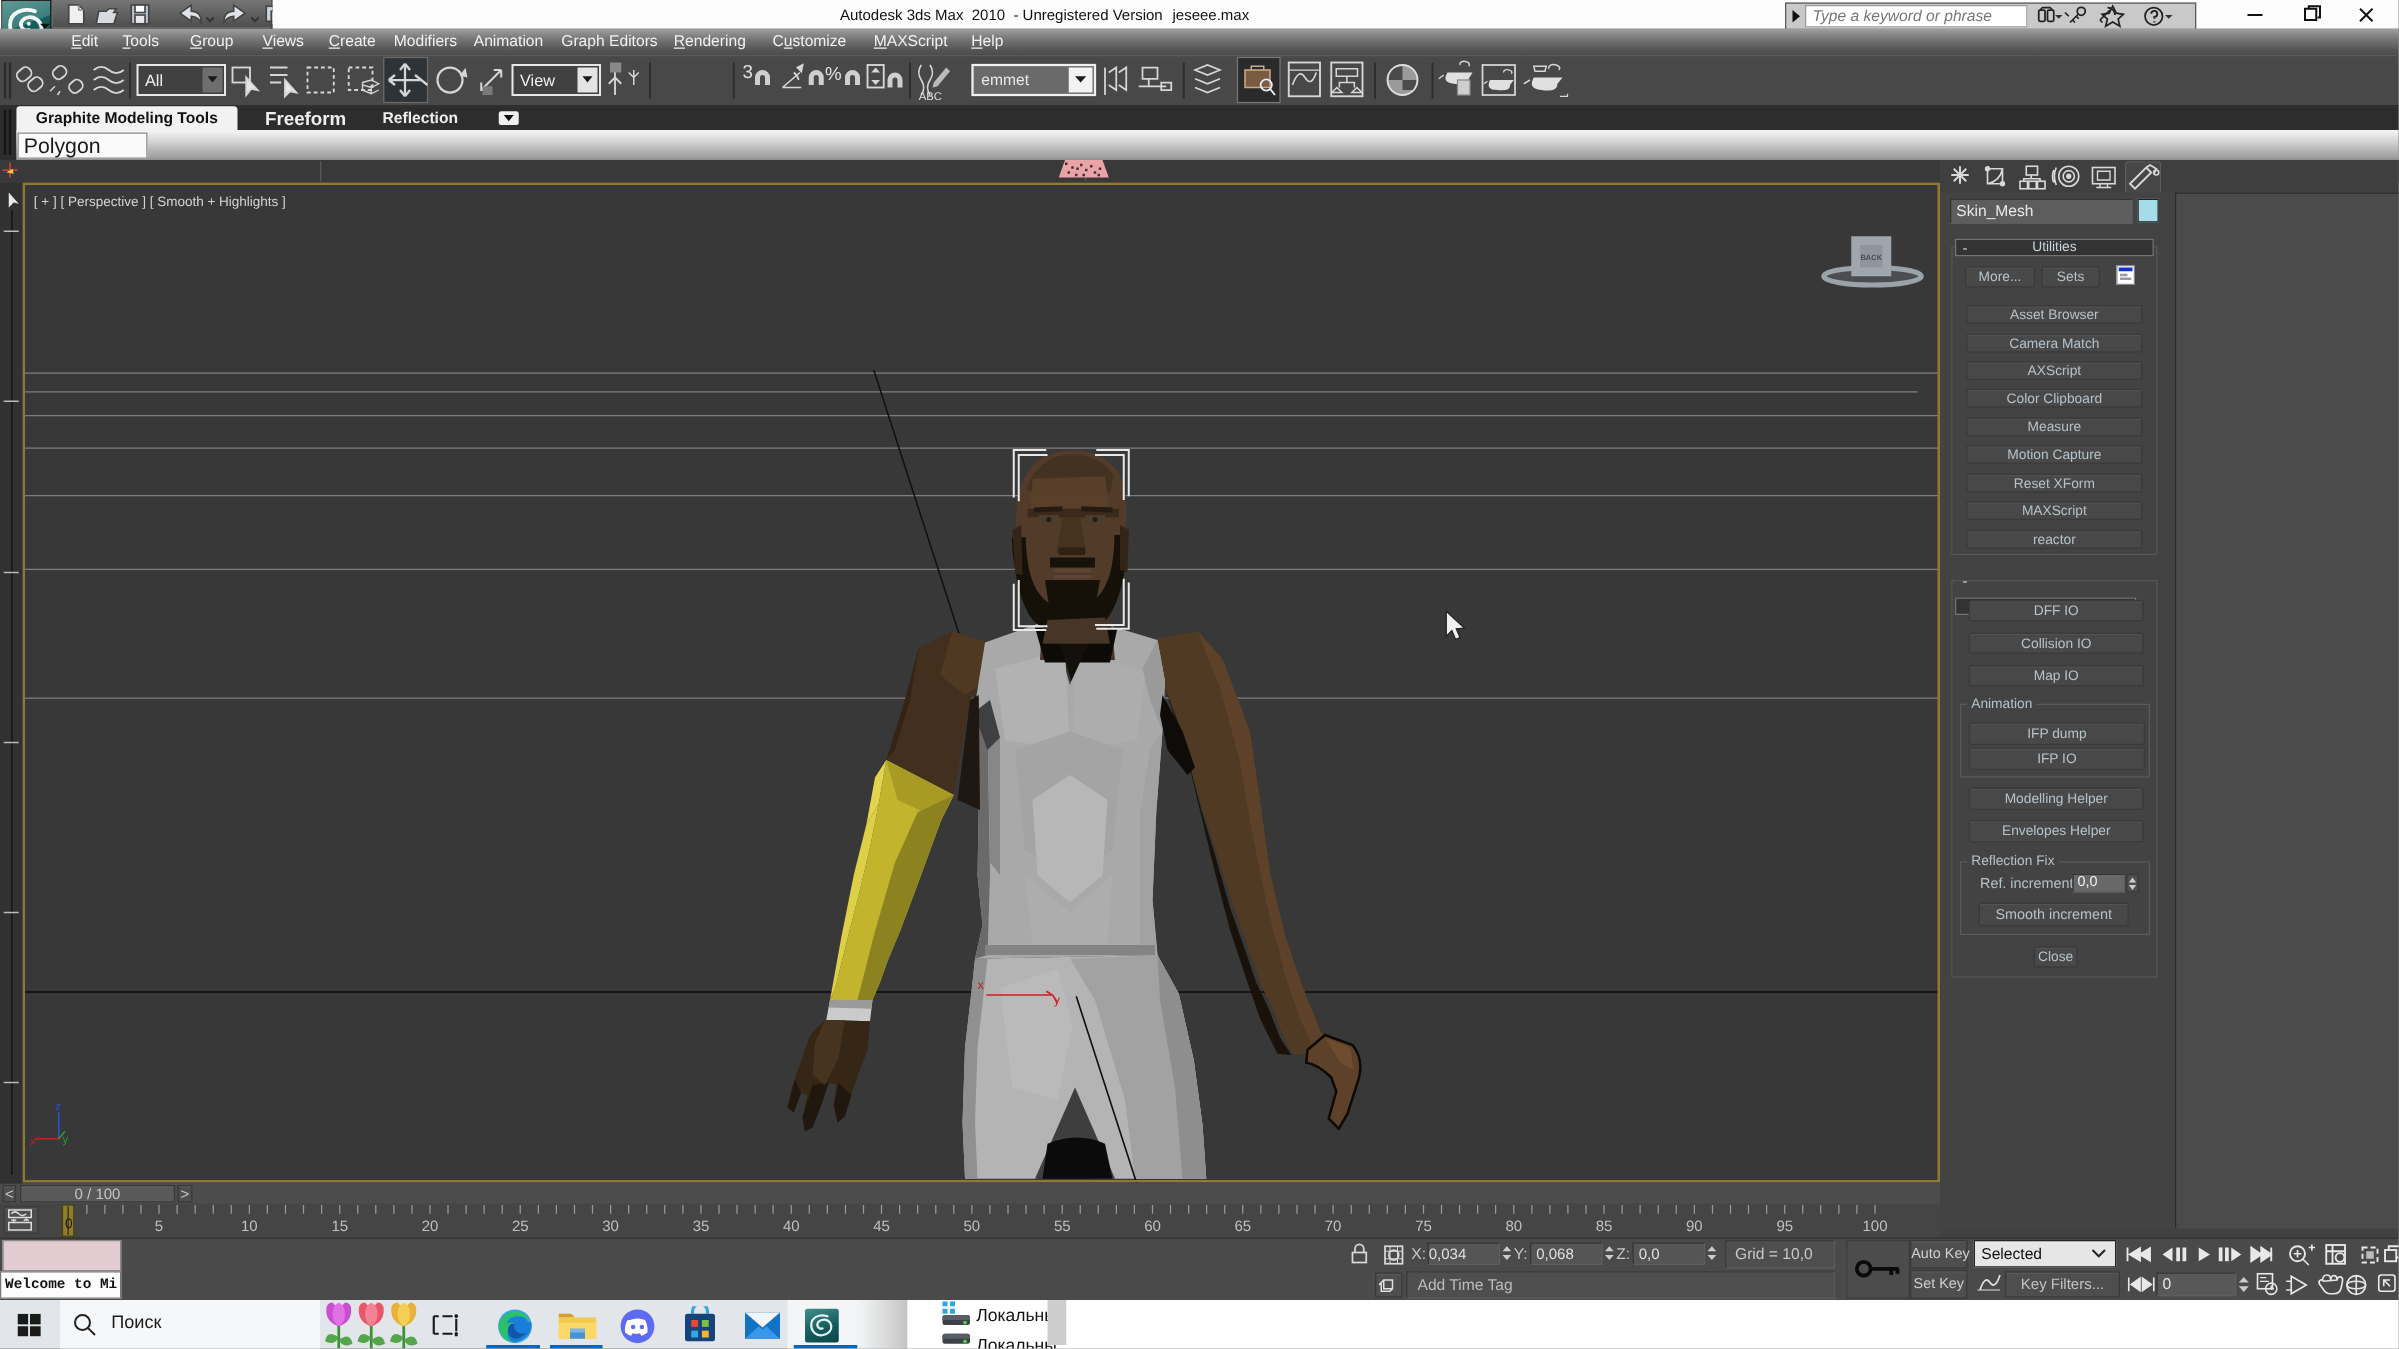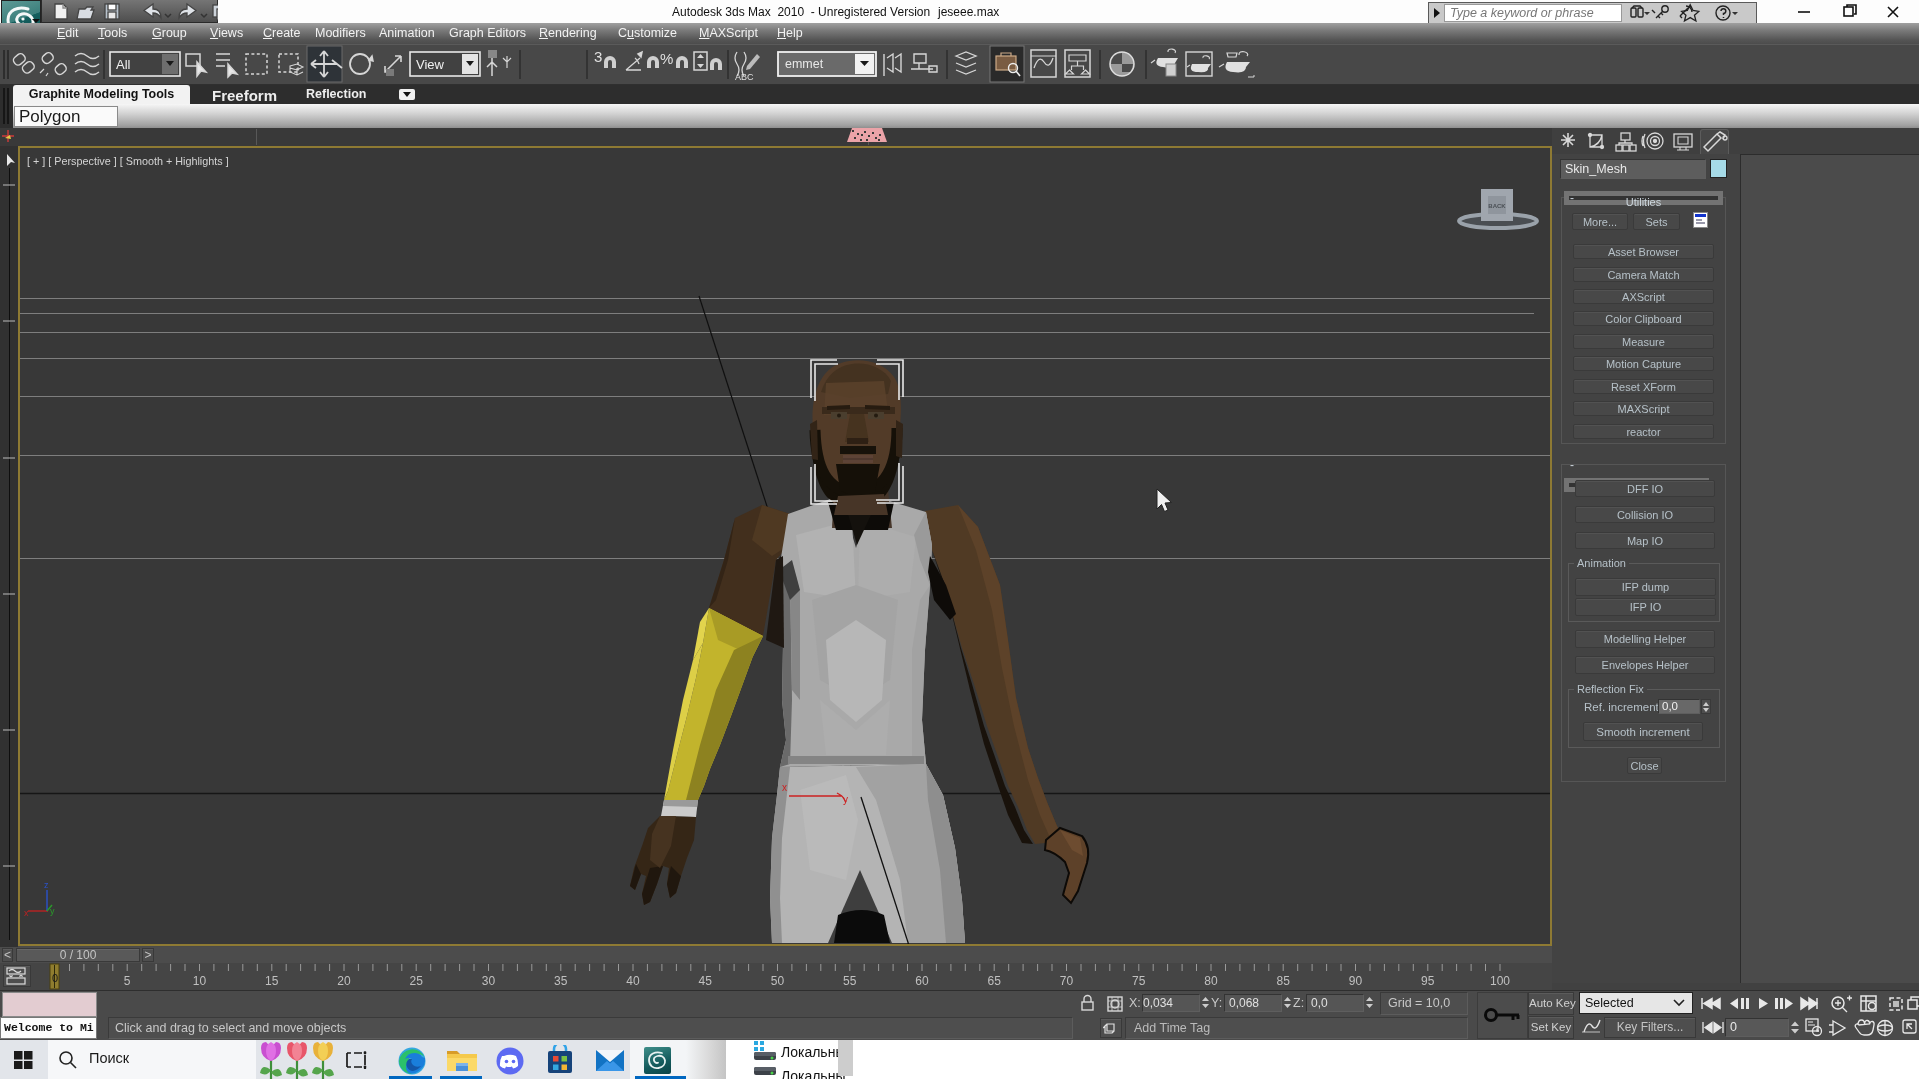--- a/index.html
+++ b/index.html
@@ -1,20 +1,20 @@
 <!DOCTYPE html>
 <html><head>
 <meta charset="utf-8">
 <style>
 html,body{margin:0;padding:0;background:#fff}
 #root{position:relative;width:1919px;height:1079px;overflow:hidden;font-family:"Liberation Sans",sans-serif;background:#4a4a4a}
 .abs{position:absolute}
 .txt{position:absolute;white-space:nowrap}
 .pbtn{position:absolute;background:#484848;border:1px solid #3a3a3a;border-radius:2px;box-shadow:inset 0 1px 0 rgba(255,255,255,.06);color:#b6c1c8;font-size:11px;text-align:center;box-sizing:border-box}
-.rollhdr{position:absolute;background:#333;border:5px solid #737373;color:#ccd6dd;font-size:11px;text-align:center;box-sizing:border-box}
+.rollhdr{position:absolute;background:#333;border:1px solid #737373;color:#ccd6dd;font-size:11px;text-align:center;box-sizing:border-box}
 .gbox{position:absolute;border:1px solid #5a5a5a;box-sizing:border-box}
 .glab{position:absolute;background:#434343;color:#b6c1c8;font-size:11px;padding:0 3px}
 .sfield{position:absolute;background:#555;border:1px solid #333;border-bottom-color:#5e5e5e;border-right-color:#5e5e5e;color:#ccc;font-size:12px;box-sizing:border-box}
 .sbtn{position:absolute;background:#4e4e4e;border:1px solid #393939;box-shadow:inset 0 1px 0 rgba(255,255,255,.08);color:#c4c4c4;font-size:12px;text-align:center;box-sizing:border-box}
 </style>
 </head>
 <body>
 <div id="root">
 <div class="abs" style="left:0;top:0;width:1919px;height:23px;background:#fdfdfd"></div>
 <div class="txt" style="left:672px;top:5px;font-size:12px;color:#111">Autodesk 3ds Max&nbsp; 2010&nbsp; - Unregistered Version</div>
@@ -562,21 +562,20 @@
   <text x="1355.5" y="22">90</text>
   <text x="1427.8" y="22">95</text>
   <text x="1500.0" y="22">100</text>
  </g>
  <rect x="50" y="1" width="9" height="25" fill="#8f7d2f" stroke="#4a400f" stroke-width="1"></rect>
  <path d="M54.5 2 V25" stroke="#2e2a08" stroke-width="1"></path>
  <text x="55" y="19" font-size="11" fill="#1a1a1a" text-anchor="middle" font-family="Liberation Sans">0</text>
 </svg>
 
 <div class="abs" style="left:0;top:990px;width:1919px;height:50px;background:#4a4a4a;border-top:1px solid #2e2e2e;box-sizing:border-box"></div>
-<div class="abs" style="left:108px;top:1017px;width:965px;height:22px;background:#4e4e4e;border:1px solid #3a3a3a;border-bottom-color:#5c5c5c;border-right-color:#5c5c5c;box-sizing:border-box;color:#c8c8c8;font-size:12.5px;line-height:20px;padding-left:6px">Click and drag to select and move objects</div>
 
 <div class="abs" style="left:2px;top:992px;width:95px;height:25px;background:#e3ccd1;border:1px solid #8a8a8a;box-sizing:border-box"></div>
 <div class="abs" style="left:0;top:1017px;width:97px;height:22px;background:#fcfcfc;border:1px solid #777;box-sizing:border-box;color:#111;font-family:'Liberation Mono',monospace;font-size:11.5px;font-weight:bold;line-height:20px;padding-left:3px;overflow:hidden">Welcome to Mi</div>
 
 <svg class="abs" style="left:1078px;top:992px" width="50" height="24" viewBox="0 0 50 24">
  <g stroke="#d8d8d8" fill="none" stroke-width="1.4">
   <rect x="4" y="10" width="11" height="8"></rect>
         <path d="M6 10 v-3 a3.5 3.5 0 0 1 7 0 v3"></path>
   <rect x="30" y="5" width="14" height="14"></rect>
         <circle cx="37" cy="12" r="4"></circle>

